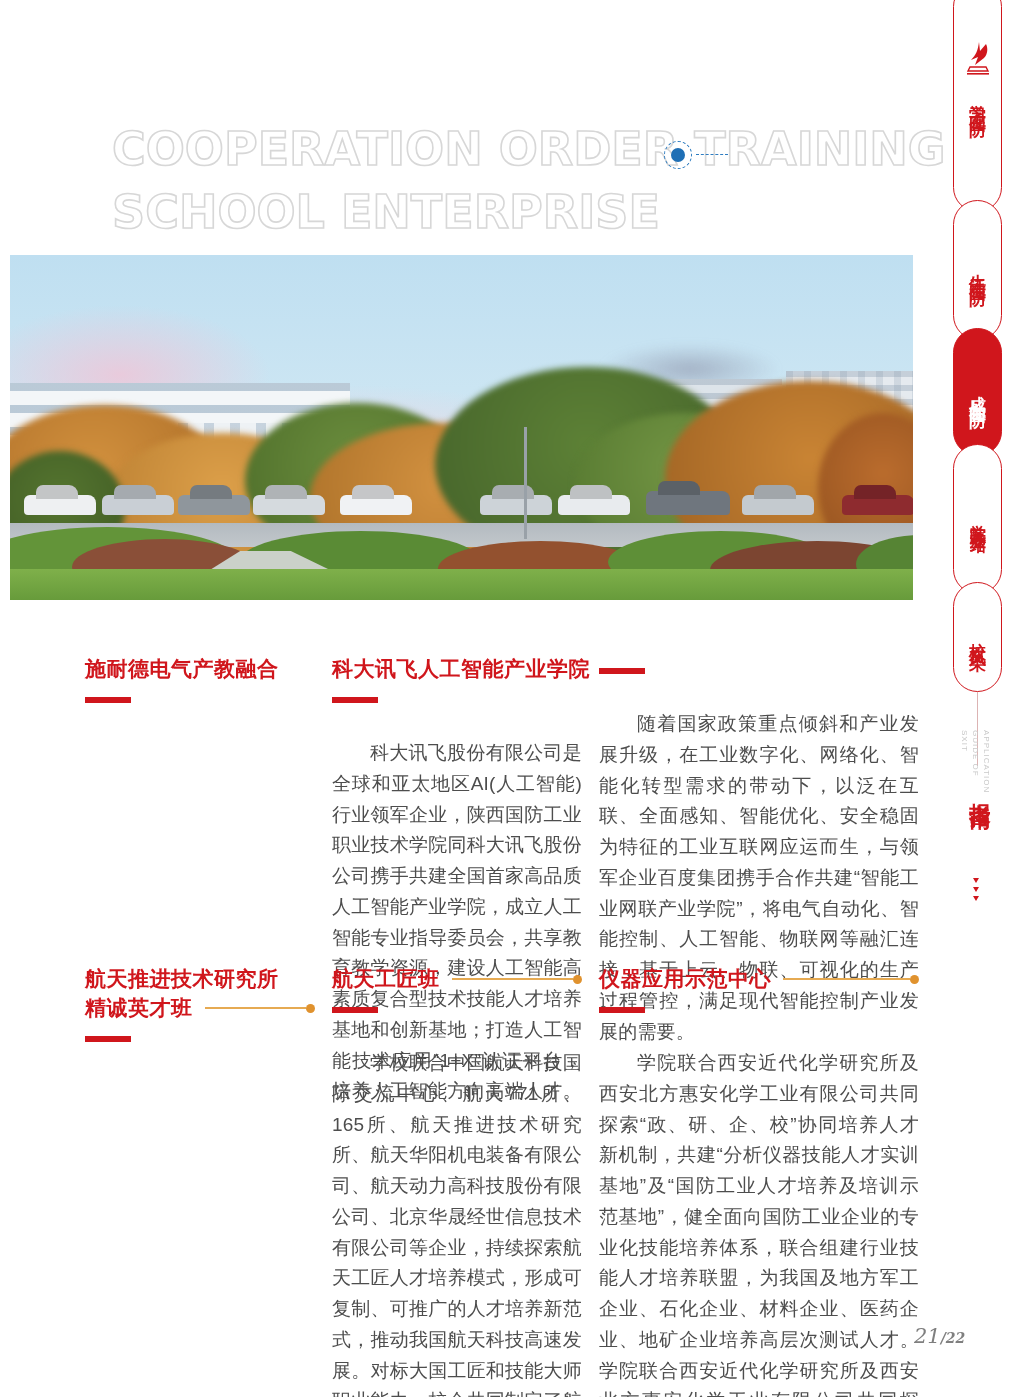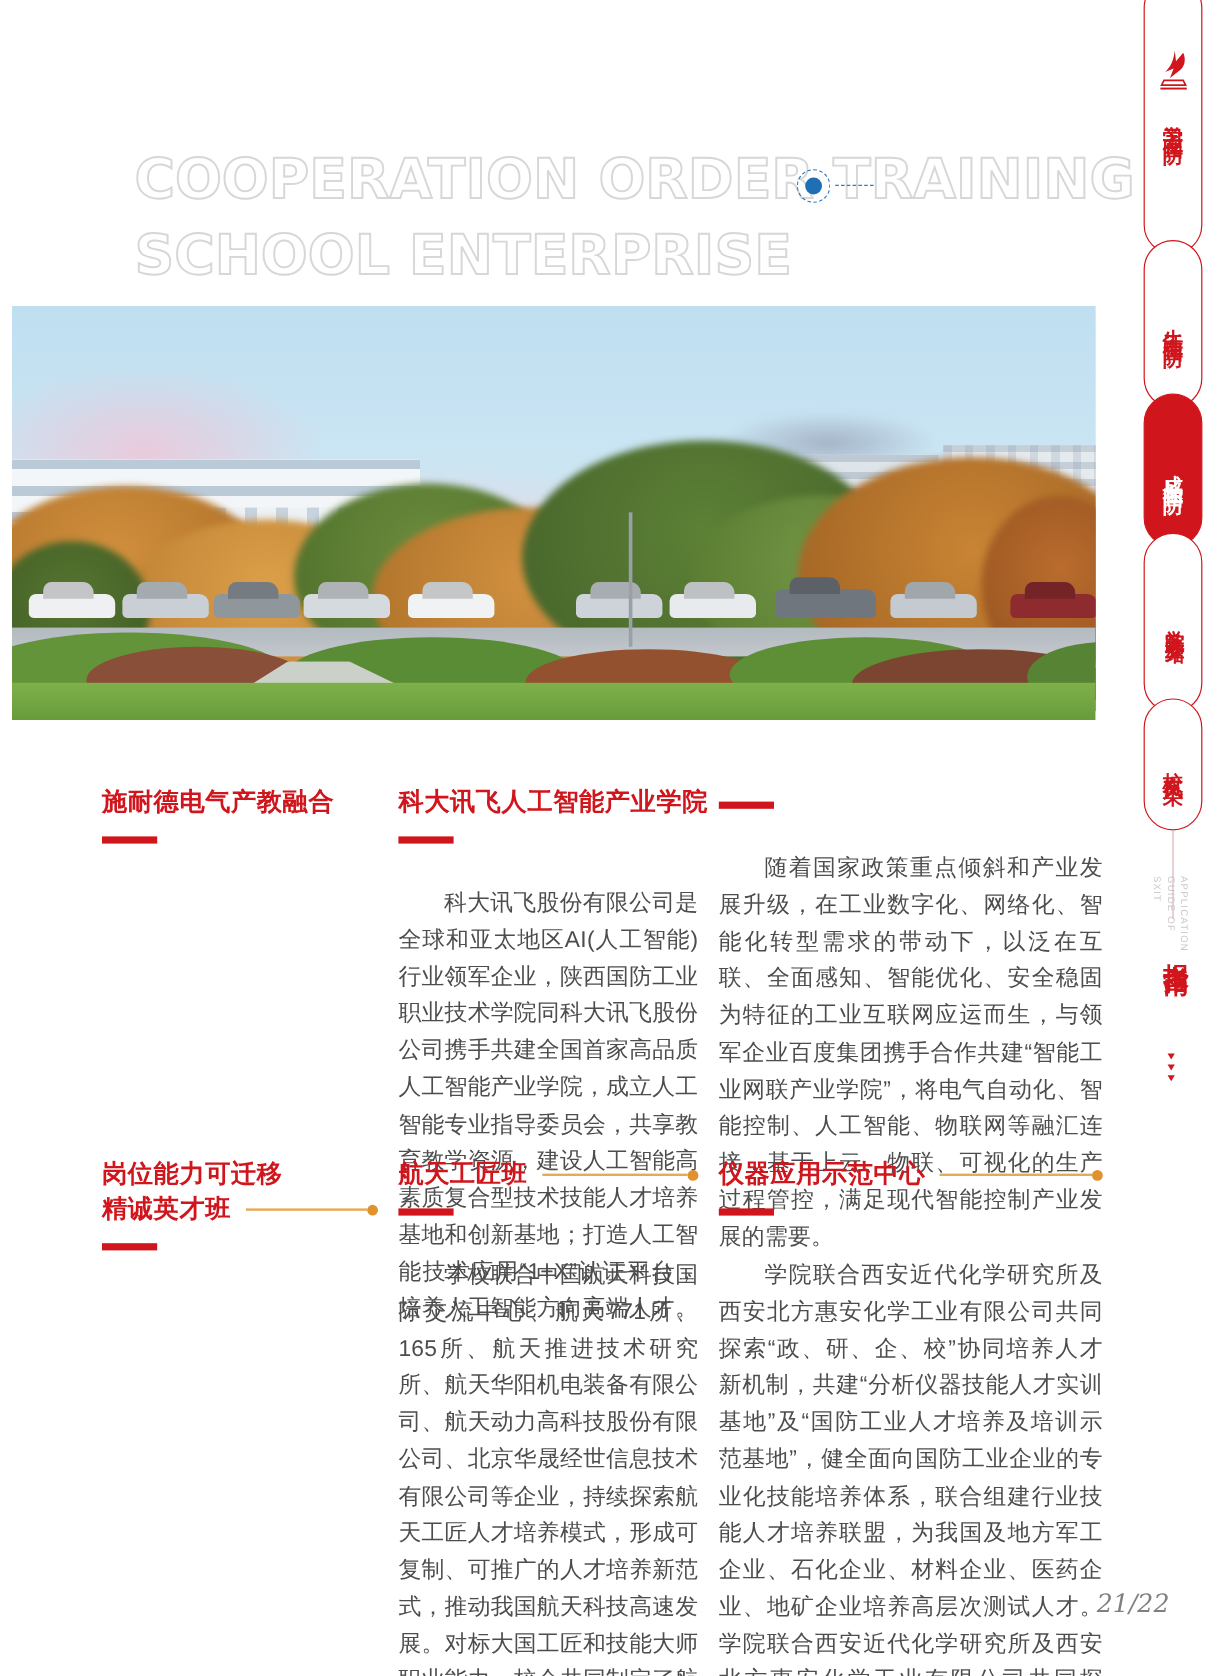--- a/index.html
+++ b/index.html
@@ -110,21 +110,21 @@
        font-size:8px;color:#c9c9c9;letter-spacing:1px;line-height:11px;height:70px;}
   .guide-cn{position:absolute;left:13px;top:786px;writing-mode:vertical-rl;text-orientation:upright;
        font-size:21px;font-weight:bold;color:#d0161c;letter-spacing:2px;font-family:"Liberation Serif","DejaVu Serif",serif;}
   .gdots{position:absolute;left:20px;top:876px;display:flex;flex-direction:column;align-items:center;}
   .gdots i{width:0;height:0;border-left:3px solid transparent;border-right:3px solid transparent;
        border-top:5px solid #d0161c;margin:2px 0;}
   
   .pageno{position:absolute;left:914px;top:1324px;color:#7f7f7f;
        font-family:"DejaVu Serif","Liberation Serif",serif;font-style:italic;}
   .pageno .big{font-size:21px;text-align:center;}
-  .pageno .small{font-size:21px;}
+  .pageno .small{font-size:14px;font-weight:bold;}
 </style>
 </head>
 <body>
 
 <div class="hero">
   <h1>COOPERATION ORDER TRAINING</h1>
   <h1>SCHOOL ENTERPRISE</h1>
   <div class="accent">
     <span class="ring"></span>
     <span class="core"></span>
@@ -200,21 +200,21 @@
     <p>科大讯飞股份有限公司是全球和亚太地区AI(人工智能)行业领军企业，陕西国防工业职业技术学院同科大讯飞股份公司携手共建全国首家高品质人工智能产业学院，成立人工智能专业指导委员会，共享教育教学资源，建设人工智能高素质复合型技术技能人才培养基地和创新基地；打造人工智能技术应用“1+X”认证平台，培养人工智能方向高端人才。</p>
   </section>
 
   <section class="sec">
     <div class="dash"></div>
     <p>随着国家政策重点倾斜和产业发展升级，在工业数字化、网络化、智能化转型需求的带动下，以泛在互联、全面感知、智能优化、安全稳固为特征的工业互联网应运而生，与领军企业百度集团携手合作共建“智能工业网联产业学院”，将电气自动化、智能控制、人工智能、物联网等融汇连接，基于上云、物联、可视化的生产过程管控，满足现代智能控制产业发展的需要。</p>
   </section>
 
   <section class="sec">
     <div class="t-row">
-        <h3>岗位能力可迁移</h3>
+        <h3>航天推进技术研究所</h3>
       </div>
     <div class="t-row">
       <h3>精诚英才班</h3>
       <div class="deco">
           <span class="dline2"></span>
           <span class="dot2"></span>
         </div>
     </div>
     <div class="dash"></div>
   </section>

